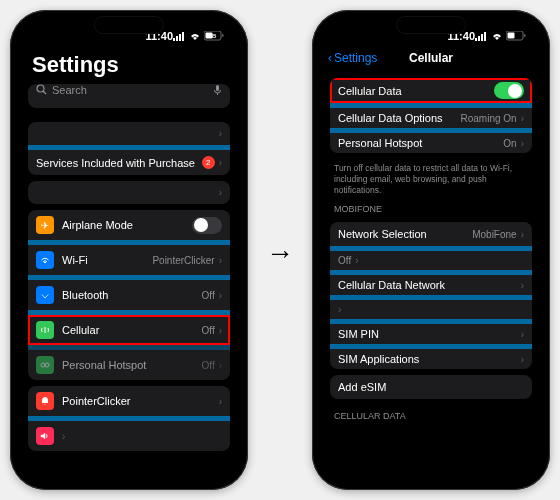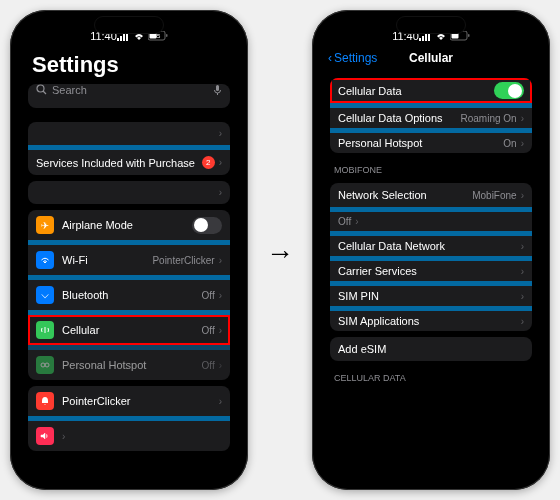--- a/index.html
+++ b/index.html
@@ -38,25 +38,25 @@
     transform: translateX(-50%);
     width: 70px;
     height: 18px;
     background: #000;
     border-radius: 12px;
     z-index: 10;
     border: 1px solid #111;
   }
   .status-bar {
     display: flex;
-    justify-content: center;
+    justify-content: flex-end;
     align-items: center;
     padding: 8px 16px 2px;
     font-size: 11px;
-    font-weight: 400;
+    font-weight: 700;
     height: 30px;
   }
   .status-bar .right { display: flex; gap: 3px; align-items: center; }
   .sig, .wifi, .batt { display: inline-block; }
   .sig svg, .wifi svg, .batt svg { display: block; }
   .nav {
     display: flex;
     align-items: center;
     padding: 2px 10px 6px;
     font-size: 12px;
@@ -361,37 +361,37 @@
           <span class="label">Cellular Data Options</span>
           <span class="detail">Roaming On</span>
           <span class="chev">›</span>
         </div>
         <div class="row">
           <span class="label">Personal Hotspot</span>
           <span class="detail">On</span>
           <span class="chev">›</span>
         </div>
       </div>
+      <div class="footer-text">Turn off cellular data to restrict all data to Wi-Fi, including email, web browsing, and push notifications.</div>
       <div class="header-text">MOBIFONE</div>
       <div class="group tight">
         <div class="row">
           <span class="label">Network Selection</span>
           <span class="detail">MobiFone</span>
           <span class="chev">›</span>
         </div>
         <div class="row">
           <span class="detail">Off</span>
           <span class="chev">›</span>
         </div>
         <div class="row">
           <span class="label">Cellular Data Network</span>
           <span class="chev">›</span>
         </div>
         <div class="row">
-          <span class="label">Carrier Services</span>
           <span class="chev">›</span>
         </div>
         <div class="row">
           <span class="label">SIM PIN</span>
           <span class="chev">›</span>
         </div>
         <div class="row">
           <span class="label">SIM Applications</span>
           <span class="chev">›</span>
         </div>

